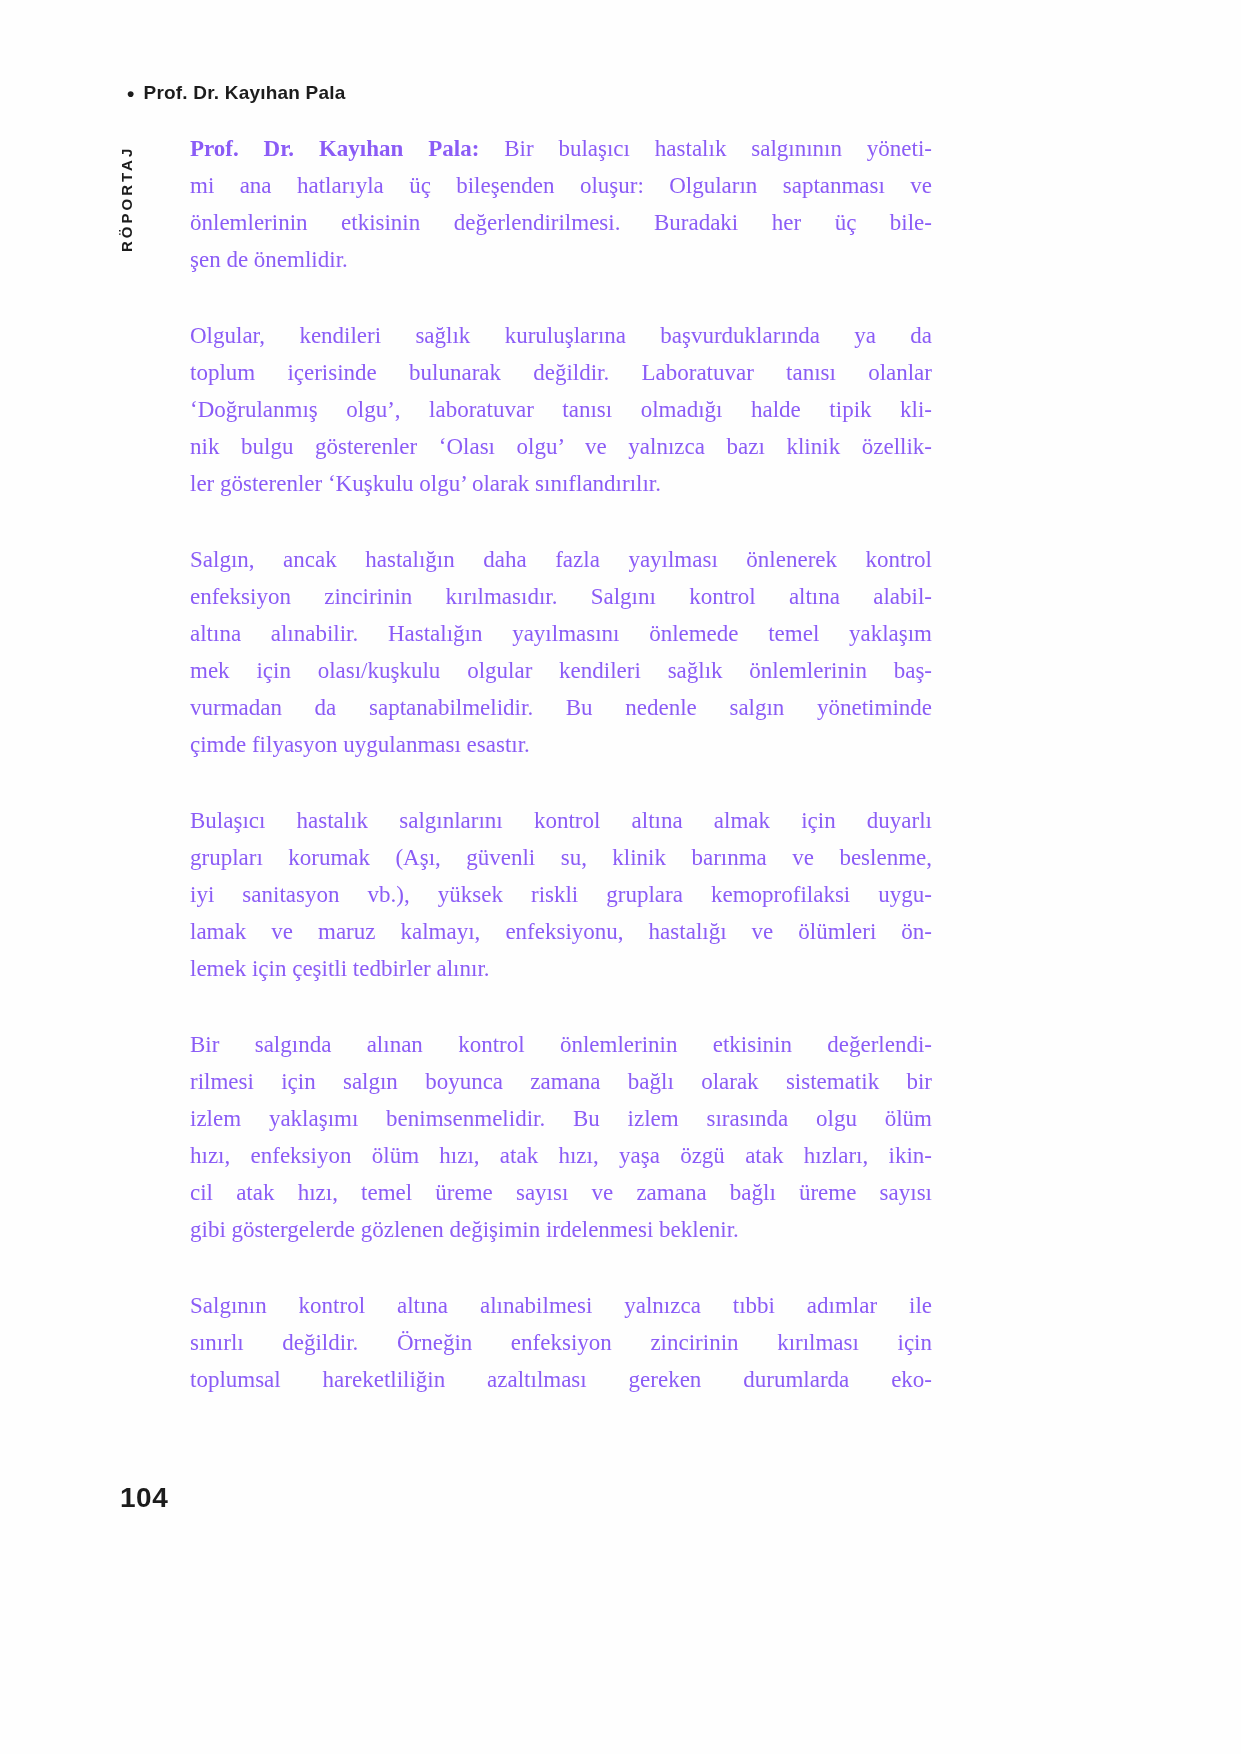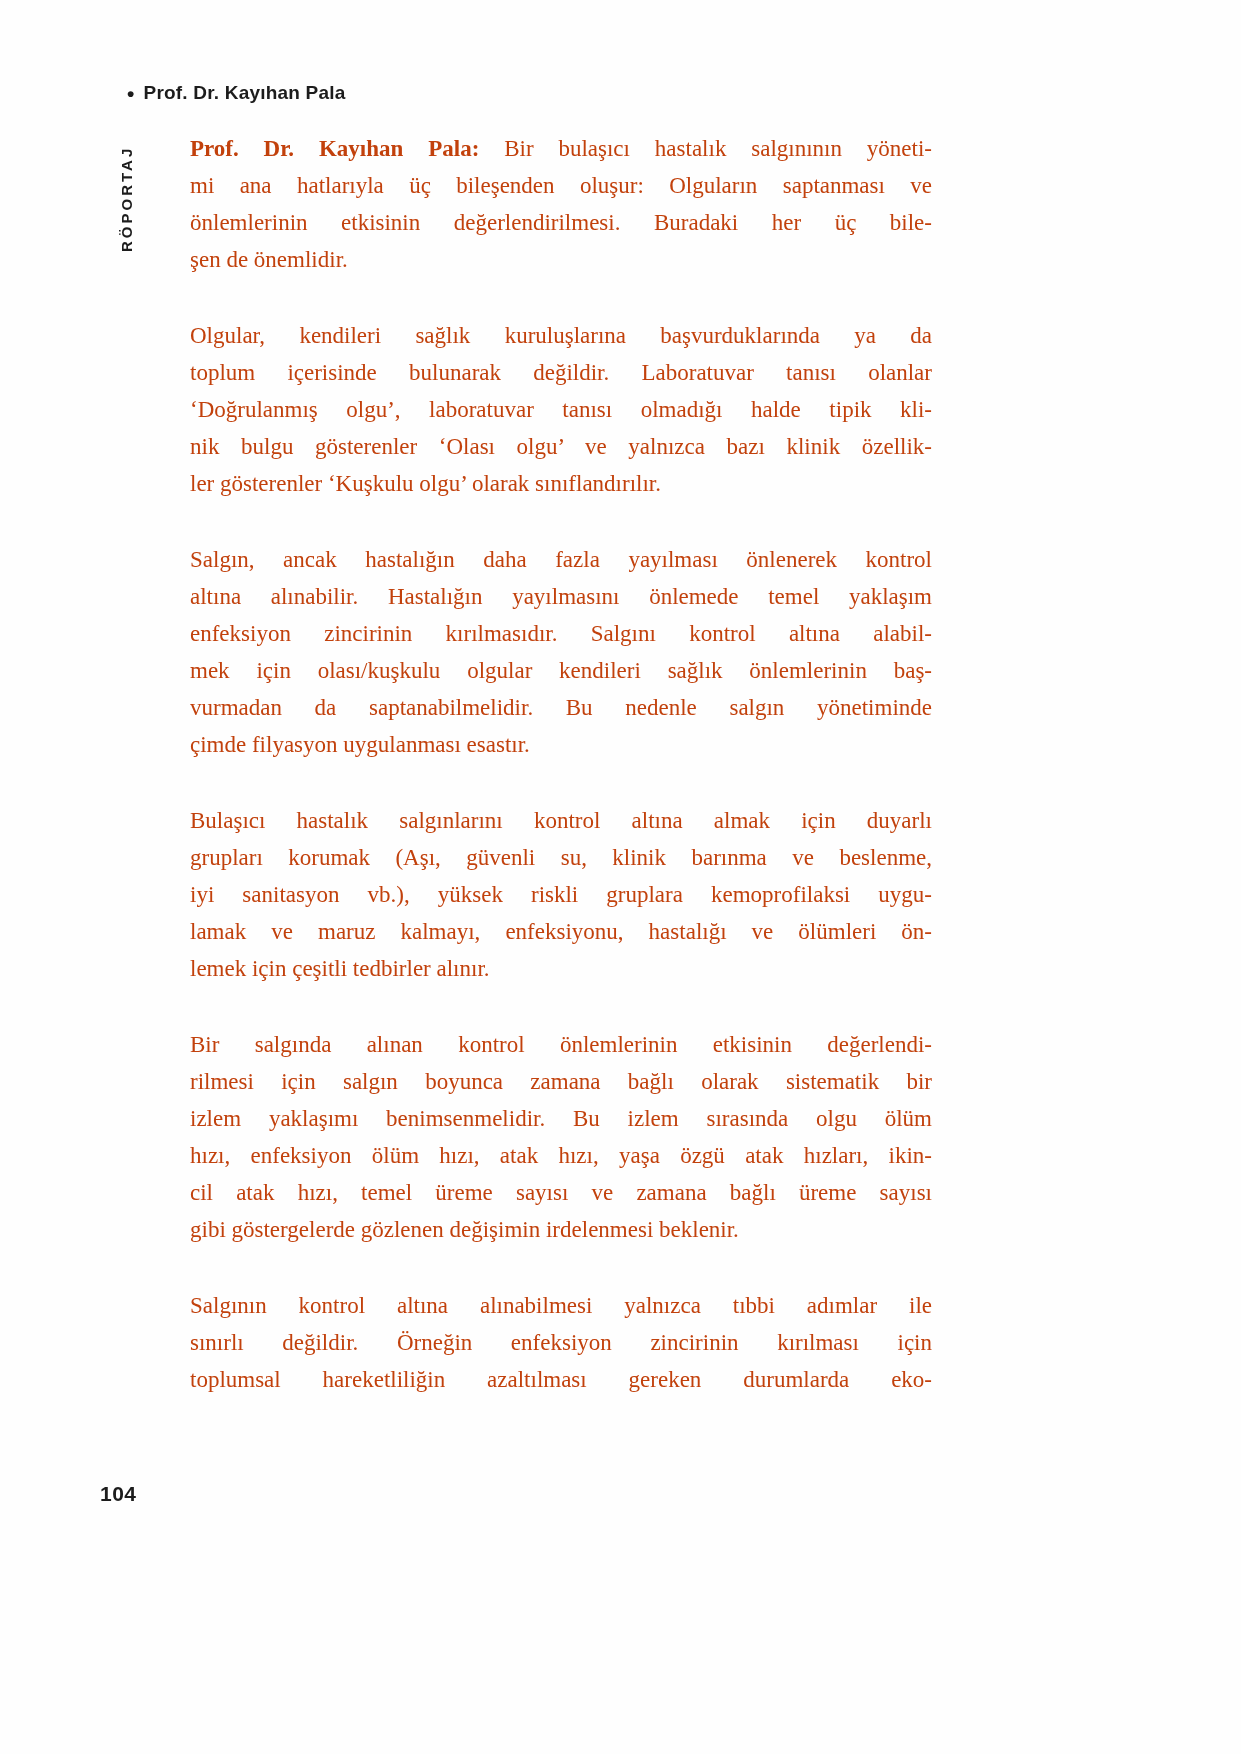--- a/index.html
+++ b/index.html
@@ -46,39 +46,39 @@
 
   
   .body-block {
     position: absolute;
     left: 190px;
     top: 130px;
     width: 742px;
     font-family: "Liberation Serif", serif;
     font-size: 23px;
     line-height: 37px;
-    color: #c2410c;
+    color: #8b5cf6;
   }
   .para + .para { margin-top: 39px; }
   .line {
     text-align: justify;
     text-align-last: justify;
     white-space: normal;
   }
   .line.last { text-align-last: left; }
   .bold { font-weight: 700; }
 
   
   .page-number {
     position: absolute;
-    left: 100px;
+    left: 120px;
     top: 1482px;
     font-family: "Liberation Sans", sans-serif;
     font-weight: 700;
-    font-size: 21px;
+    font-size: 28px;
     letter-spacing: 0.5px;
   }
 </style>
 </head>
 <body>
 
 <div class="page">
 
   <div class="header">
     <span class="bullet">•</span>
@@ -99,22 +99,22 @@
     <div class="para">
       <div class="line">Olgular, kendileri sağlık kuruluşlarına başvurduklarında ya da</div>
       <div class="line">toplum içerisinde bulunarak değildir. Laboratuvar tanısı olanlar</div>
       <div class="line">‘Doğrulanmış olgu’, laboratuvar tanısı olmadığı halde tipik kli-</div>
       <div class="line">nik bulgu gösterenler ‘Olası olgu’ ve yalnızca bazı klinik özellik-</div>
       <div class="line last">ler gösterenler ‘Kuşkulu olgu’ olarak sınıflandırılır.</div>
     </div>
 
     <div class="para">
       <div class="line">Salgın, ancak hastalığın daha fazla yayılması önlenerek kontrol</div>
+      <div class="line">enfeksiyon zincirinin kırılmasıdır. Salgını kontrol altına alabil-</div>
       <div class="line">altına alınabilir. Hastalığın yayılmasını önlemede temel yaklaşım</div>
-      <div class="line">enfeksiyon zincirinin kırılmasıdır. Salgını kontrol altına alabil-</div>
       <div class="line">mek için olası/kuşkulu olgular kendileri sağlık önlemlerinin baş-</div>
       <div class="line">vurmadan da saptanabilmelidir. Bu nedenle salgın yönetiminde</div>
       <div class="line last">çimde filyasyon uygulanması esastır.</div>
     </div>
 
     <div class="para">
       <div class="line">Bulaşıcı hastalık salgınlarını kontrol altına almak için duyarlı</div>
       <div class="line">grupları korumak (Aşı, güvenli su, klinik barınma ve beslenme,</div>
       <div class="line">iyi sanitasyon vb.), yüksek riskli gruplara kemoprofilaksi uygu-</div>
       <div class="line">lamak ve maruz kalmayı, enfeksiyonu, hastalığı ve ölümleri ön-</div>

